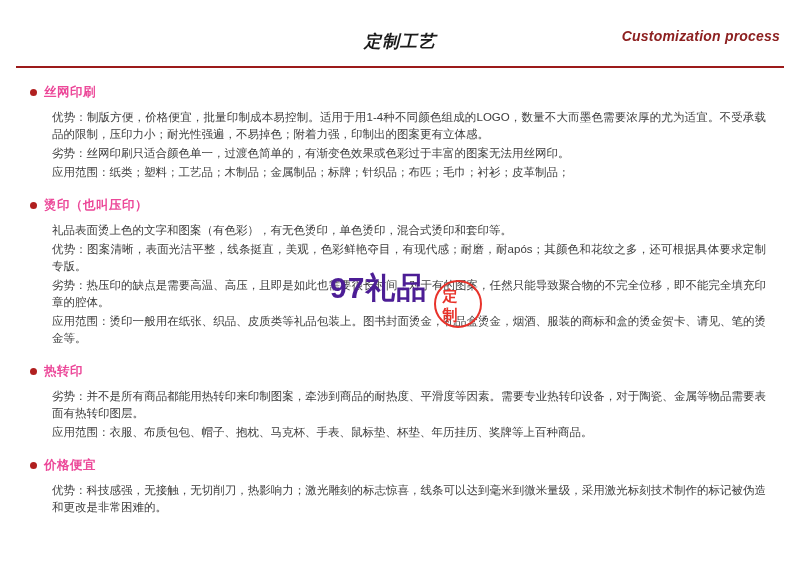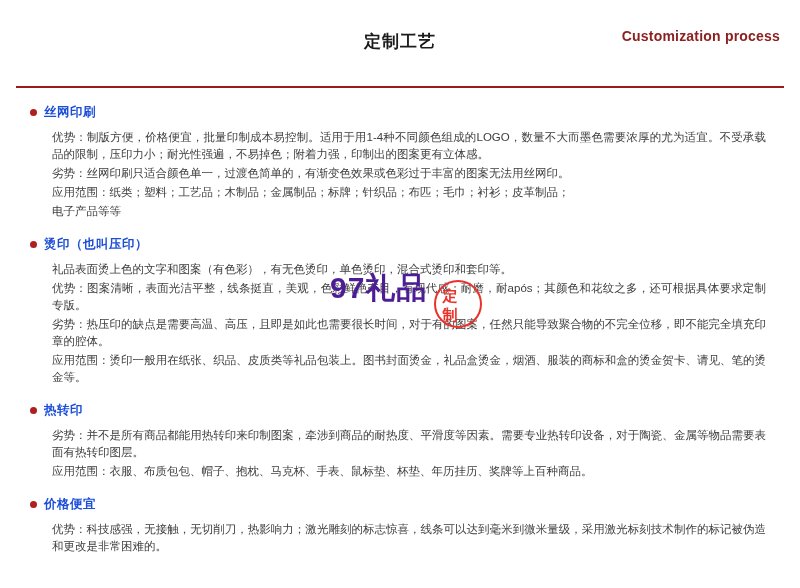--- a/index.html
+++ b/index.html
@@ -18,21 +18,22 @@
   .page {
     position: relative;
     width: 800px;
     height: 588px;
     box-sizing: border-box;
     padding: 0 16px;
   }
   
   .header {
     position: relative;
-    height: 86px;
+    height: 66px;
+    font-style: italic;
   }
   .main-title {
     position: absolute;
     left: 0;
     right: 0;
     top: 30px;
     text-align: center;
     font-size: 17px;
     font-weight: bold;
     color: #1b1b1b;
@@ -67,21 +68,21 @@
     width: 7px;
     height: 7px;
     border-radius: 50%;
     background: #b01f1f;
     margin-right: 7px;
     flex: 0 0 auto;
   }
   .sec-title {
     font-size: 12.5px;
     font-weight: bold;
-    color: #1d4ed8;
+    color: #ec4899;
     letter-spacing: 0.5px;
   }
   .para {
     font-size: 11.5px;
     line-height: 17px;
     color: #3d3d3d;
     margin: 0 0 2px 22px;
     text-align: justify;
     padding-right: 18px;
   }
@@ -140,21 +141,20 @@
   <div class="rule"></div>
 
   <div class="section">
     <div class="sec-head">
       <span class="bullet"></span>
       <span class="sec-title">丝网印刷</span>
     </div>
     <p class="para">优势：制版方便，价格便宜，批量印制成本易控制。适用于用1-4种不同颜色组成的LOGO，数量不大而墨色需要浓厚的尤为适宜。不受承载品的限制，压印力小；耐光性强遍，不易掉色；附着力强，印制出的图案更有立体感。</p>
     <p class="para">劣势：丝网印刷只适合颜色单一，过渡色简单的，有渐变色效果或色彩过于丰富的图案无法用丝网印。</p>
     <p class="para">应用范围：纸类；塑料；工艺品；木制品；金属制品；标牌；针织品；布匹；毛巾；衬衫；皮革制品；</p>
-    <p class="para">电子产品等等</p>
   </div>
 
   <div class="section">
     <div class="sec-head">
       <span class="bullet"></span>
       <span class="sec-title">烫印（也叫压印）</span>
     </div>
     <p class="para">礼品表面烫上色的文字和图案（有色彩），有无色烫印，单色烫印，混合式烫印和套印等。</p>
     <p class="para">优势：图案清晰，表面光洁平整，线条挺直，美观，色彩鲜艳夺目，有现代感；耐磨，耐após；其颜色和花纹之多，还可根据具体要求定制专版。</p>
     <p class="para">劣势：热压印的缺点是需要高温、高压，且即是如此也需要很长时间，对于有的图案，任然只能导致聚合物的不完全位移，即不能完全填充印章的腔体。</p>

